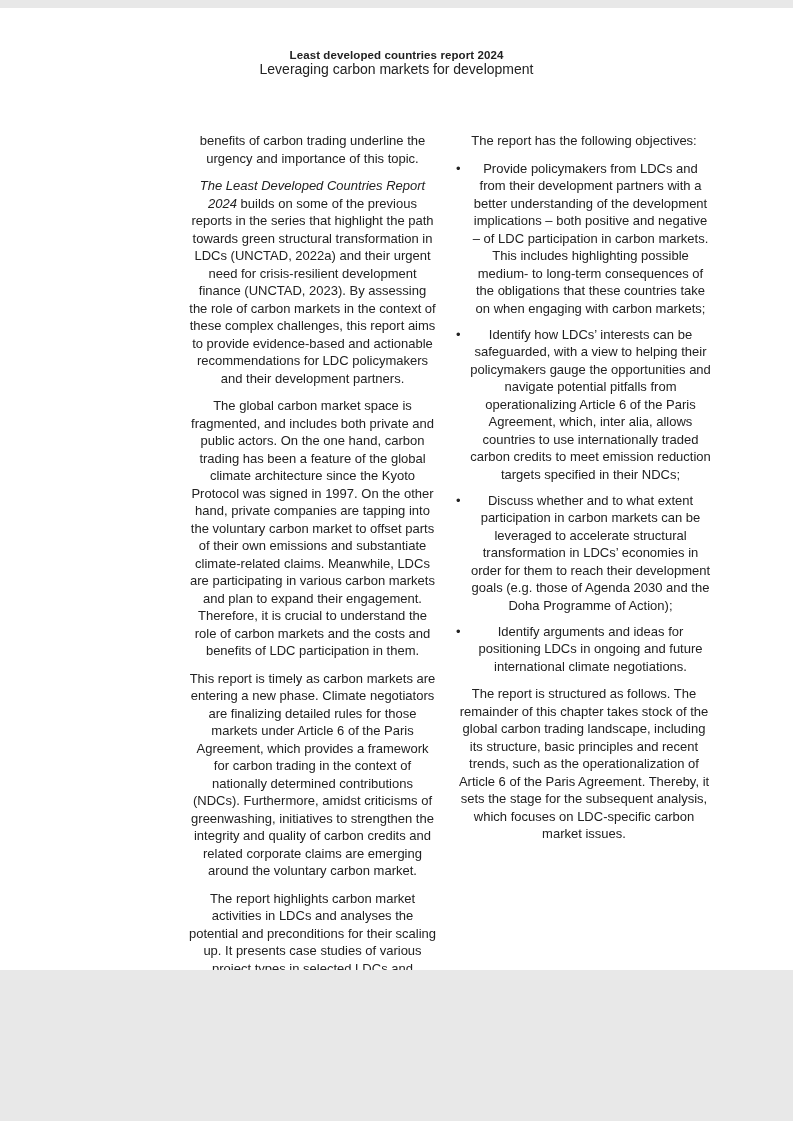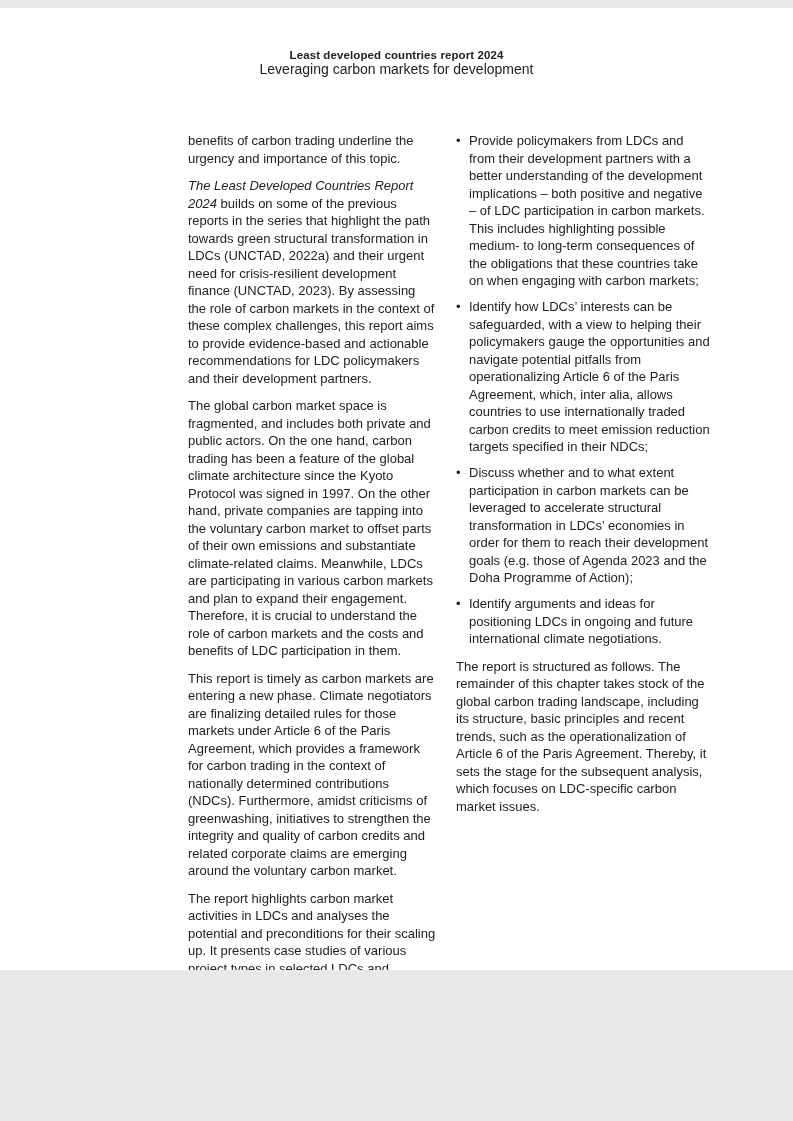--- a/index.html
+++ b/index.html
@@ -35,21 +35,21 @@
   .columns {
     position: absolute;
     top: 124px;
     left: 188px;
     display: flex;
     gap: 19px;
   }
   .col {
     font-size: 13px;
     line-height: 17.5px;
-    text-align: left;
+    text-align: center;
   }
   .col.left  { width: 249px; }
   .col.right { width: 256px; }
   .col p { margin: 0 0 10px 0; }
   .col p:last-child { margin-bottom: 0; }
   em.report-name { font-style: italic; }
   
   ul.objectives {
     list-style: none;
     margin: 0 0 10px 0;
@@ -99,24 +99,25 @@
 
     <section class="col left">
       <p>benefits of carbon trading underline the urgency and importance of this topic.</p>
       <p><em class="report-name">The Least Developed Countries Report 2024</em> <span>builds on some of the previous reports in the series that highlight the path towards green structural transformation in LDCs (UNCTAD, 2022a) and their urgent need for crisis-resilient development finance (UNCTAD, 2023). By assessing the role of carbon markets in the context of these complex challenges, this report aims to provide evidence-based and actionable recommendations for LDC policymakers and their development partners.</span></p>
       <p>The global carbon market space is fragmented, and includes both private and public actors. On the one hand, carbon trading has been a feature of the global climate architecture since the Kyoto Protocol was signed in 1997. On the other hand, private companies are tapping into the voluntary carbon market to offset parts of their own emissions and substantiate climate-related claims. Meanwhile, LDCs are participating in various carbon markets and plan to expand their engagement. Therefore, it is crucial to understand the role of carbon markets and the costs and benefits of LDC participation in them.</p>
       <p>This report is timely as carbon markets are entering a new phase. Climate negotiators are finalizing detailed rules for those markets under Article 6 of the Paris Agreement, which provides a framework for carbon trading in the context of nationally determined contributions (NDCs). Furthermore, amidst criticisms of greenwashing, initiatives to strengthen the integrity and quality of carbon credits and related corporate claims are emerging around the voluntary carbon market.</p>
       <p>The report highlights carbon market activities in LDCs and analyses the potential and preconditions for their scaling up. It presents case studies of various project types in selected LDCs and discusses their impacts. It also explores the policy frameworks and institutional capacities required to ensure that LDCs can</p>
     </section>
 
     <section class="col right">
+      <p>The report has the following objectives:</p>
       <ul class="objectives">
         <li><span class="marker">•</span><span>Provide policymakers from LDCs and from their development partners with a better understanding of the development implications – both positive and negative – of LDC participation in carbon markets. This includes highlighting possible medium- to long-term consequences of the obligations that these countries take on when engaging with carbon markets;</span></li>
         <li><span class="marker">•</span><span>Identify how LDCs’ interests can be safeguarded, with a view to helping their policymakers gauge the opportunities and navigate potential pitfalls from operationalizing Article 6 of the Paris Agreement, which, inter alia, allows countries to use internationally traded carbon credits to meet emission reduction targets specified in their NDCs;</span></li>
-        <li><span class="marker">•</span><span>Discuss whether and to what extent participation in carbon markets can be leveraged to accelerate structural transformation in LDCs’ economies in order for them to reach their development goals (e.g. those of Agenda 2023 and the Doha Programme of Action);</span></li>
+        <li><span class="marker">•</span><span>Discuss whether and to what extent participation in carbon markets can be leveraged to accelerate structural transformation in LDCs’ economies in order for them to reach their development goals (e.g. those of Agenda 2030 and the Doha Programme of Action);</span></li>
         <li><span class="marker">•</span><span>Identify arguments and ideas for positioning LDCs in ongoing and future international climate negotiations.</span></li>
       </ul>
       <p>The report is structured as follows. The remainder of this chapter takes stock of the global carbon trading landscape, including its structure, basic principles and recent trends, such as the operationalization of Article 6 of the Paris Agreement. Thereby, it sets the stage for the subsequent analysis, which focuses on LDC-specific carbon market issues.</p>
     </section>
 
   </div>
 
   <div class="page-number">4</div>
 
   <div class="logo-wrap">

